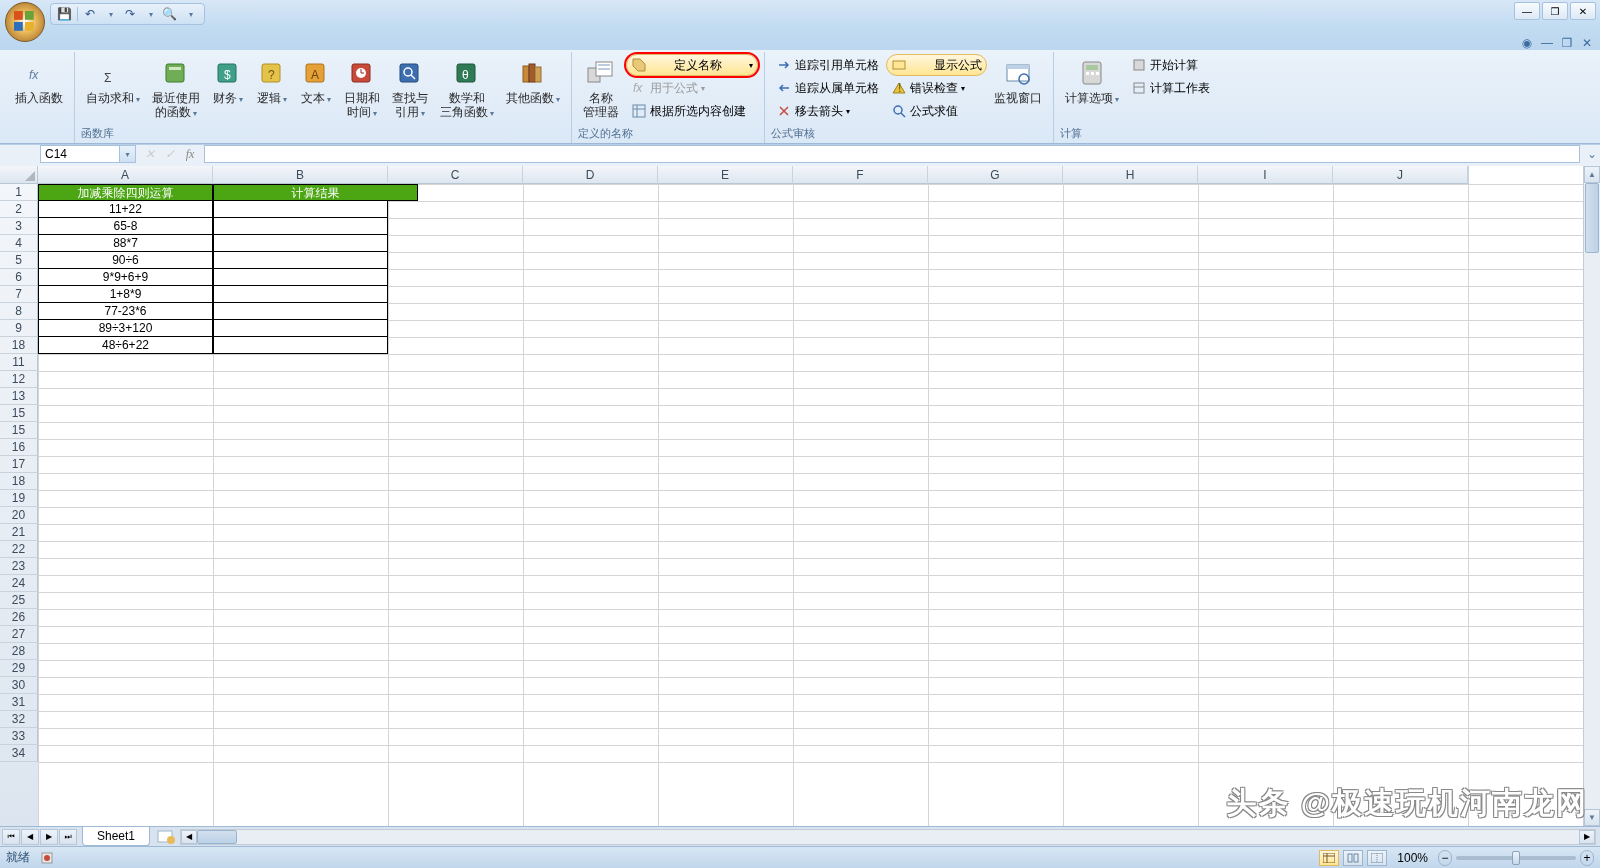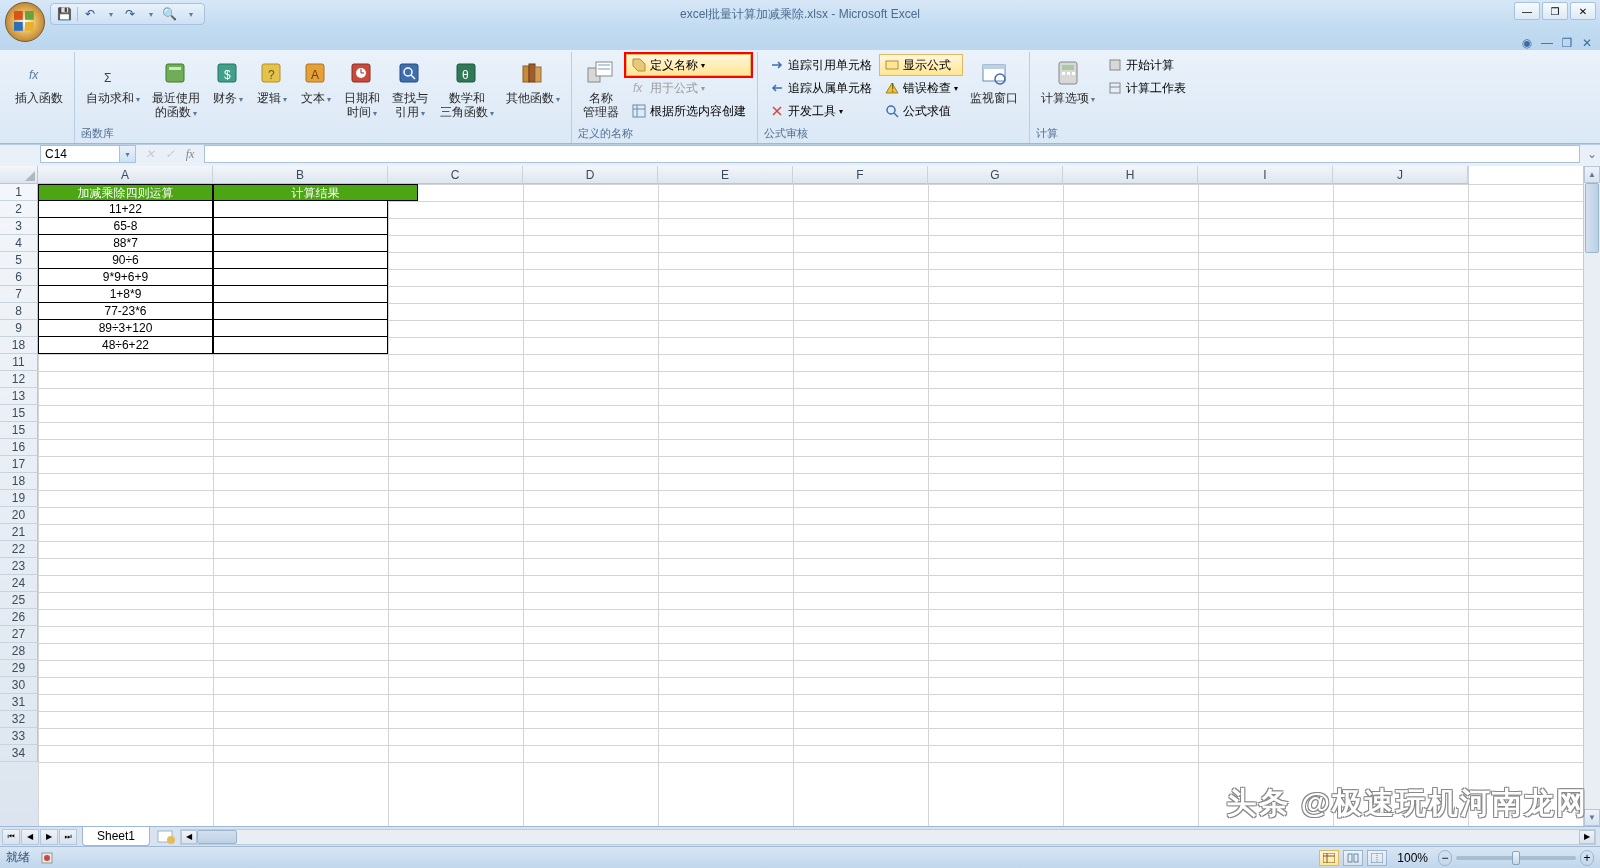--- a/index.html
+++ b/index.html
@@ -29,21 +29,21 @@
 .group-body { display:flex; flex:1; align-items:flex-start; gap:2px; }
 .group-label { color:#4f6f91; font-size:11px; padding:2px 0; }
 .big-btn { display:flex; flex-direction:column; align-items:center; justify-content:flex-start; padding:2px 4px; cursor:pointer; min-width:40px; height:70px; border:1px solid transparent; border-radius:3px; }
 .big-btn .icon { width:32px; height:32px; margin-bottom:2px; display:flex; align-items:center; justify-content:center; }
 .big-btn .label { text-align:center; line-height:1.2; color:#2a2a2a; }
 .drop-arrow::after { content:"▾"; font-size:8px; color:#5a7a9b; margin-left:2px; }
 .small-btn-stack { display:flex; flex-direction:column; gap:1px; }
 .small-btn { display:flex; align-items:center; padding:1px 4px; cursor:pointer; border:1px solid transparent; border-radius:2px; height:22px; white-space:nowrap; }
 .small-btn .sicon { width:16px; height:16px; display:flex; align-items:center; justify-content:center; margin-right:3px; }
 .small-btn.disabled { color:#999; }
-.highlight-btn { border:1px solid #e2b960; background:linear-gradient(#fff6dd,#ffe693); border-radius:0; }
+.highlight-btn { border:1px solid #e2b960; background:linear-gradient(#fff6dd,#ffe693); border-radius:11px;gap:24px; }
 .red-outline { outline: 2px solid red; }
 
 
 svg { display:block; }
 
 
 .formula-bar { height: 40px; background:#e9f0f8; border-top:1px solid #b7cee4; border-bottom:1px solid #9db9d6; display:flex; align-items:flex-start; }
 .name-box { width: 96px; height:18px; margin-left:40px; background:white; border:1px solid #a7c2de; display:flex; align-items:center; padding:0 4px; position:relative; }
 .name-box-arrow { position:absolute; right:0; top:0; bottom:0; width:16px; background:linear-gradient(#e8f1fa,#cde1f3); border-left:1px solid #a7c2de; display:flex; align-items:center; justify-content:center; font-size:8px; color:#5a7a9b; cursor:pointer; }
 .fx-area { display:flex; align-items:center; margin-left:4px; }
@@ -108,21 +108,20 @@
   <div class="qat">
     <span class="qat-item">💾</span>
     <span class="qat-sep"></span>
     <span class="qat-item">↶</span>
     <span class="qat-item drop-arrow"></span>
     <span class="qat-item">↷</span>
     <span class="qat-item drop-arrow"></span>
     <span class="qat-item">🔍</span>
     <span class="qat-item drop-arrow"></span>
   </div>
-  <div class="title-text">excel批量计算加减乘除.xlsx - Microsoft Excel</div>
   <div class="win-controls">
     <div class="win-btn">—</div>
     <div class="win-btn">❐</div>
     <div class="win-btn">✕</div>
   </div>
 </div>
 
 <div class="tabs">
   <div class="help-ctrls">
     <span>◉</span>
@@ -307,21 +306,21 @@
               </svg>
             </span>
           <span>追踪从属单元格</span>
         </div>
         <div class="small-btn">
           <span class="sicon">
               <svg width="14" height="14">
                 <path d="M3,3 L11,11 M11,3 L3,11" stroke="#c74a3b" stroke-width="1.5"></path>
               </svg>
             </span>
-          <span>开发工具</span>
+          <span>移去箭头</span>
           <span style="margin-left:3px; font-size:8px">▾</span>
         </div>
       </div>
       <div class="small-btn-stack">
         <div class="small-btn highlight-btn">
           <span class="sicon">
               <svg width="14" height="14">
                 <rect x="1" y="3" width="12" height="8" fill="#ffe693" stroke="#b0903c"></rect>
               </svg>
             </span>

